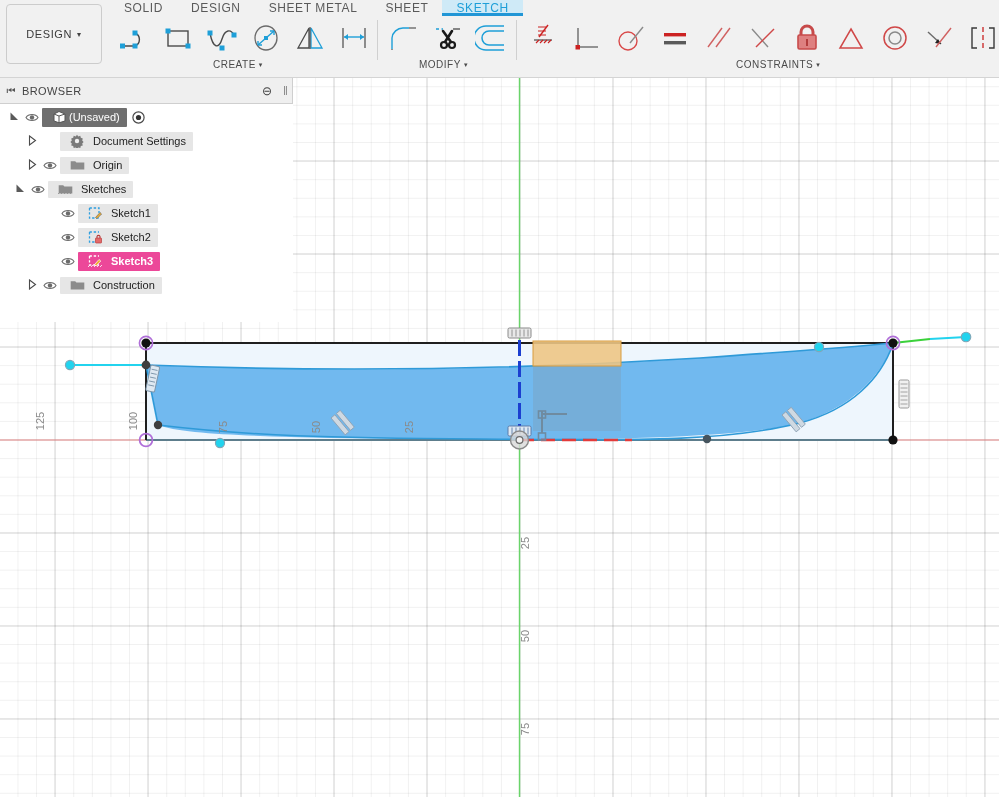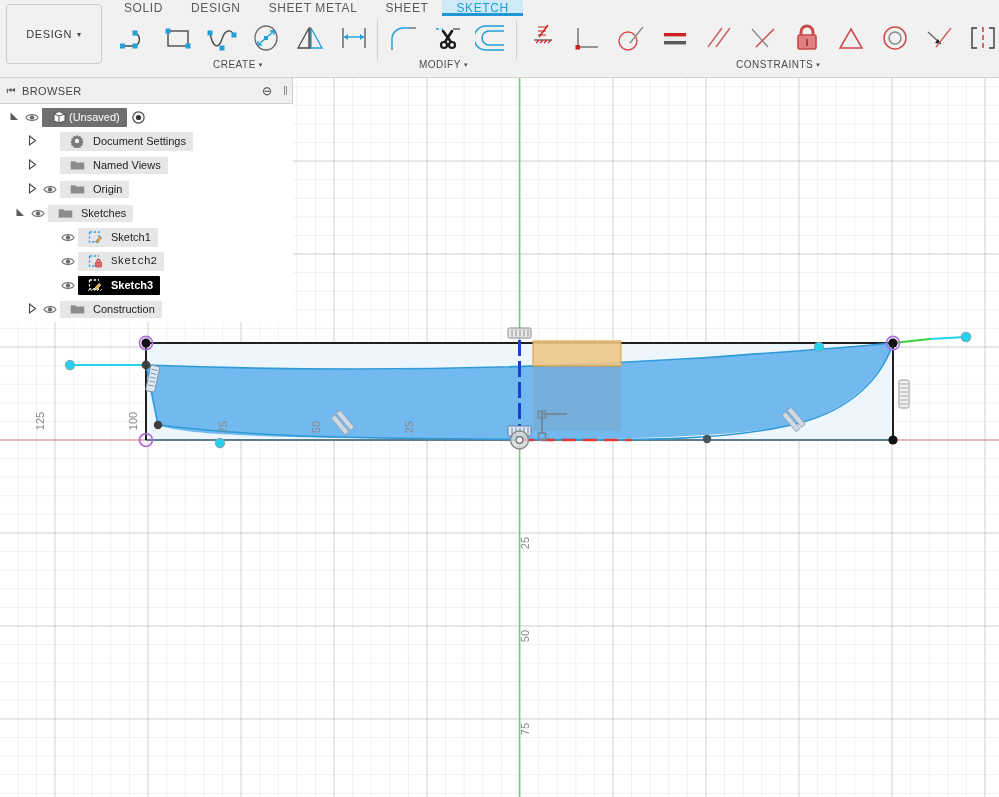--- a/index.html
+++ b/index.html
@@ -75,21 +75,21 @@
   .node { display: flex; align-items: center; height: 24px; white-space: nowrap; }
   .arrow { width: 16px; text-align: center; font-size: 9px; color: #3a3a3a; }
   .arrow.open { color:#3a3a3a; }
   .eye { width: 20px; display:flex; align-items:center; justify-content:center; }
   .nicon { width: 20px; display:flex; align-items:center; justify-content:center; }
   .nlabel {
     background: #e6e6e6; padding: 2px 7px 3px 7px; border-radius: 1px;
     color: #222;
   }
   .nlabel.sel { background: #6f6f6f; color: #fff; }
-  .nlabel.sel-blue { background: #000000; color: #fff; font-weight: bold; }
+  .nlabel.sel-blue { background: #ec4899; color: #fff; font-weight: bold; }
 
   
   #canvas {
     position: absolute; left: 0; top: 78px; width: 999px; height: 719px;
     background: #ffffff; overflow: hidden;
   }
   #grid {
     position: absolute; left: 0; top: 0; width: 999px; height: 719px;
     background-image:
       linear-gradient(to right, rgba(0,0,0,.055) 1px, transparent 1px),
@@ -474,142 +474,128 @@
               <circle cx="7" cy="7" r="2.2" fill="#efefef"></circle>
             </svg>
           </span>
           <span>Document Settings</span>
         </span>
       </div>
       <div class="node" style="padding-left: 24px;">
         <span class="arrow"><svg width="11" height="11" viewBox="0 0 11 11">
             <path d="M2.5 1 L8.5 5.5 L2.5 10 Z" fill="none" stroke="#4a4a4a" stroke-width="1.1"></path>
           </svg></span>
-        <span class="eye"></span>
+        <span class="eye">
+          <svg width="14" height="11" viewBox="0 0 14 11">
+            <path d="M1 5.5 C3.5 1.5 10.5 1.5 13 5.5 C10.5 9.5 3.5 9.5 1 5.5 Z" fill="none" stroke="#6b6b6b" stroke-width="1.1"></path>
+            <circle cx="7" cy="5.5" r="2.2" fill="#6b6b6b"></circle>
+          </svg>
+        </span>
         <span class="nlabel" style="display: flex; align-items: center; gap: 6px;">
           <span class="nicon">
             <svg width="15" height="12" viewBox="0 0 15 12">
               <path d="M0.7 2.2 L5.2 2.2 L6.4 3.6 L14.3 3.6 L14.3 10.4 L0.7 10.4 Z" fill="#8c8c8c"></path>
             </svg>
           </span>
-          <span>Named Views</span>
+          <span>Origin</span>
+        </span>
+      </div>
+      <div class="node" style="padding-left: 12px;">
+        <span class="arrow open"><svg width="11" height="11" viewBox="0 0 11 11">
+            <path d="M1.5 1.5 L1.5 9 L9 9 Z" fill="#5a5a5a"></path>
+          </svg></span>
+        <span class="eye">
+          <svg width="14" height="11" viewBox="0 0 14 11">
+            <path d="M1 5.5 C3.5 1.5 10.5 1.5 13 5.5 C10.5 9.5 3.5 9.5 1 5.5 Z" fill="none" stroke="#6b6b6b" stroke-width="1.1"></path>
+            <circle cx="7" cy="5.5" r="2.2" fill="#6b6b6b"></circle>
+          </svg>
+        </span>
+        <span class="nlabel" style="display: flex; align-items: center; gap: 6px;">
+          <span class="nicon">
+            <svg width="15" height="12" viewBox="0 0 15 12">
+              <path d="M0.7 2.2 L5.2 2.2 L6.4 3.6 L14.3 3.6 L14.3 10.4 L0.7 10.4 Z" fill="#8c8c8c"></path>
+              <path d="M0 11 L2 9 M3 11 L5 9 M6 11 L8 9 M9 11 L11 9 M12 11 L14 9" stroke="#8c8c8c" stroke-width="0.8"></path>
+            </svg>
+          </span>
+          <span>Sketches</span>
+        </span>
+      </div>
+      <div class="node" style="padding-left: 42px;">
+        <span class="arrow"></span>
+        <span class="eye">
+          <svg width="14" height="11" viewBox="0 0 14 11">
+            <path d="M1 5.5 C3.5 1.5 10.5 1.5 13 5.5 C10.5 9.5 3.5 9.5 1 5.5 Z" fill="none" stroke="#6b6b6b" stroke-width="1.1"></path>
+            <circle cx="7" cy="5.5" r="2.2" fill="#6b6b6b"></circle>
+          </svg>
+        </span>
+        <span class="nlabel" style="display: flex; align-items: center; gap: 6px;">
+          <span class="nicon">
+            <svg width="15" height="14" viewBox="0 0 15 14">
+              <path d="M1.5 2 L1.5 12 L11 12" fill="none" stroke="#2e9fe0" stroke-width="1.3" stroke-dasharray="2.4,1.8"></path>
+              <path d="M1.5 2 L11 2 L11 7" fill="none" stroke="#2e9fe0" stroke-width="1.3" stroke-dasharray="2.4,1.8"></path>
+              <path d="M7.5 11.5 L12 6.5 L13.6 8 L9 12.6 Z" fill="#f0ad2a" stroke="#6a6a6a" stroke-width="0.7"></path>
+            </svg>
+          </span>
+          <span>Sketch1</span>
+        </span>
+      </div>
+      <div class="node" style="padding-left: 42px;">
+        <span class="arrow"></span>
+        <span class="eye">
+          <svg width="14" height="11" viewBox="0 0 14 11">
+            <path d="M1 5.5 C3.5 1.5 10.5 1.5 13 5.5 C10.5 9.5 3.5 9.5 1 5.5 Z" fill="none" stroke="#6b6b6b" stroke-width="1.1"></path>
+            <circle cx="7" cy="5.5" r="2.2" fill="#6b6b6b"></circle>
+          </svg>
+        </span>
+        <span class="nlabel" style="display: flex; align-items: center; gap: 6px;">
+          <span class="nicon">
+            <svg width="15" height="14" viewBox="0 0 15 14">
+              <path d="M1.5 2 L1.5 12 L11 12" fill="none" stroke="#2e9fe0" stroke-width="1.3" stroke-dasharray="2.4,1.8"></path>
+              <path d="M1.5 2 L11 2" fill="none" stroke="#2e9fe0" stroke-width="1.3" stroke-dasharray="2.4,1.8"></path>
+              <rect x="7.5" y="8" width="6" height="5" rx="0.6" fill="#e46a6a" stroke="#b83c3c" stroke-width="0.7"></rect>
+              <path d="M9 8 L9 6.4 A1.6 1.6 0 0 1 12 6.4 L12 8" fill="none" stroke="#b83c3c" stroke-width="1.1"></path>
+            </svg>
+          </span>
+          <span>Sketch2</span>
+        </span>
+      </div>
+      <div class="node" style="padding-left: 42px;">
+        <span class="arrow"></span>
+        <span class="eye">
+          <svg width="14" height="11" viewBox="0 0 14 11">
+            <path d="M1 5.5 C3.5 1.5 10.5 1.5 13 5.5 C10.5 9.5 3.5 9.5 1 5.5 Z" fill="none" stroke="#6b6b6b" stroke-width="1.1"></path>
+            <circle cx="7" cy="5.5" r="2.2" fill="#6b6b6b"></circle>
+          </svg>
+        </span>
+        <span class="nlabel sel-blue" style="display: flex; align-items: center; gap: 6px;">
+          <span class="nicon">
+            <svg width="15" height="14" viewBox="0 0 15 14">
+              <path d="M1.5 2 L1.5 11 L11 11" fill="none" stroke="#ffffff" stroke-width="1.3" stroke-dasharray="2.4,1.8"></path>
+              <path d="M1.5 2 L11 2" fill="none" stroke="#ffffff" stroke-width="1.3" stroke-dasharray="2.4,1.8"></path>
+              <path d="M6.5 10.5 L11 5.5 L12.8 7 L8.2 11.8 Z" fill="#f0ad2a" stroke="#ffffff" stroke-width="0.7"></path>
+              <path d="M0 13 L2 11 M3 13 L5 11 M6 13 L8 11 M9 13 L11 11 M12 13 L14 11" stroke="#ffffff" stroke-width="0.8"></path>
+            </svg>
+          </span>
+          <span>Sketch3</span>
         </span>
       </div>
       <div class="node" style="padding-left: 24px;">
         <span class="arrow"><svg width="11" height="11" viewBox="0 0 11 11">
             <path d="M2.5 1 L8.5 5.5 L2.5 10 Z" fill="none" stroke="#4a4a4a" stroke-width="1.1"></path>
           </svg></span>
         <span class="eye">
           <svg width="14" height="11" viewBox="0 0 14 11">
             <path d="M1 5.5 C3.5 1.5 10.5 1.5 13 5.5 C10.5 9.5 3.5 9.5 1 5.5 Z" fill="none" stroke="#6b6b6b" stroke-width="1.1"></path>
             <circle cx="7" cy="5.5" r="2.2" fill="#6b6b6b"></circle>
           </svg>
         </span>
         <span class="nlabel" style="display: flex; align-items: center; gap: 6px;">
           <span class="nicon">
             <svg width="15" height="12" viewBox="0 0 15 12">
               <path d="M0.7 2.2 L5.2 2.2 L6.4 3.6 L14.3 3.6 L14.3 10.4 L0.7 10.4 Z" fill="#8c8c8c"></path>
             </svg>
           </span>
-          <span>Origin</span>
-        </span>
-      </div>
-      <div class="node" style="padding-left: 12px;">
-        <span class="arrow open"><svg width="11" height="11" viewBox="0 0 11 11">
-            <path d="M1.5 1.5 L1.5 9 L9 9 Z" fill="#5a5a5a"></path>
-          </svg></span>
-        <span class="eye">
-          <svg width="14" height="11" viewBox="0 0 14 11">
-            <path d="M1 5.5 C3.5 1.5 10.5 1.5 13 5.5 C10.5 9.5 3.5 9.5 1 5.5 Z" fill="none" stroke="#6b6b6b" stroke-width="1.1"></path>
-            <circle cx="7" cy="5.5" r="2.2" fill="#6b6b6b"></circle>
-          </svg>
-        </span>
-        <span class="nlabel" style="display: flex; align-items: center; gap: 6px;">
-          <span class="nicon">
-            <svg width="15" height="12" viewBox="0 0 15 12">
-              <path d="M0.7 2.2 L5.2 2.2 L6.4 3.6 L14.3 3.6 L14.3 10.4 L0.7 10.4 Z" fill="#8c8c8c"></path>
-              <path d="M0 11 L2 9 M3 11 L5 9 M6 11 L8 9 M9 11 L11 9 M12 11 L14 9" stroke="#8c8c8c" stroke-width="0.8"></path>
-            </svg>
-          </span>
-          <span>Sketches</span>
-        </span>
-      </div>
-      <div class="node" style="padding-left: 42px;">
-        <span class="arrow"></span>
-        <span class="eye">
-          <svg width="14" height="11" viewBox="0 0 14 11">
-            <path d="M1 5.5 C3.5 1.5 10.5 1.5 13 5.5 C10.5 9.5 3.5 9.5 1 5.5 Z" fill="none" stroke="#6b6b6b" stroke-width="1.1"></path>
-            <circle cx="7" cy="5.5" r="2.2" fill="#6b6b6b"></circle>
-          </svg>
-        </span>
-        <span class="nlabel" style="display: flex; align-items: center; gap: 6px;">
-          <span class="nicon">
-            <svg width="15" height="14" viewBox="0 0 15 14">
-              <path d="M1.5 2 L1.5 12 L11 12" fill="none" stroke="#2e9fe0" stroke-width="1.3" stroke-dasharray="2.4,1.8"></path>
-              <path d="M1.5 2 L11 2 L11 7" fill="none" stroke="#2e9fe0" stroke-width="1.3" stroke-dasharray="2.4,1.8"></path>
-              <path d="M7.5 11.5 L12 6.5 L13.6 8 L9 12.6 Z" fill="#f0ad2a" stroke="#6a6a6a" stroke-width="0.7"></path>
-            </svg>
-          </span>
-          <span>Sketch1</span>
-        </span>
-      </div>
-      <div class="node" style="padding-left: 42px; font-family: Liberation Mono, monospace;">
-        <span class="arrow"></span>
-        <span class="eye">
-          <svg width="14" height="11" viewBox="0 0 14 11">
-            <path d="M1 5.5 C3.5 1.5 10.5 1.5 13 5.5 C10.5 9.5 3.5 9.5 1 5.5 Z" fill="none" stroke="#6b6b6b" stroke-width="1.1"></path>
-            <circle cx="7" cy="5.5" r="2.2" fill="#6b6b6b"></circle>
-          </svg>
-        </span>
-        <span class="nlabel" style="display: flex; align-items: center; gap: 6px;">
-          <span class="nicon">
-            <svg width="15" height="14" viewBox="0 0 15 14">
-              <path d="M1.5 2 L1.5 12 L11 12" fill="none" stroke="#2e9fe0" stroke-width="1.3" stroke-dasharray="2.4,1.8"></path>
-              <path d="M1.5 2 L11 2" fill="none" stroke="#2e9fe0" stroke-width="1.3" stroke-dasharray="2.4,1.8"></path>
-              <rect x="7.5" y="8" width="6" height="5" rx="0.6" fill="#e46a6a" stroke="#b83c3c" stroke-width="0.7"></rect>
-              <path d="M9 8 L9 6.4 A1.6 1.6 0 0 1 12 6.4 L12 8" fill="none" stroke="#b83c3c" stroke-width="1.1"></path>
-            </svg>
-          </span>
-          <span>Sketch2</span>
-        </span>
-      </div>
-      <div class="node" style="padding-left: 42px;">
-        <span class="arrow"></span>
-        <span class="eye">
-          <svg width="14" height="11" viewBox="0 0 14 11">
-            <path d="M1 5.5 C3.5 1.5 10.5 1.5 13 5.5 C10.5 9.5 3.5 9.5 1 5.5 Z" fill="none" stroke="#6b6b6b" stroke-width="1.1"></path>
-            <circle cx="7" cy="5.5" r="2.2" fill="#6b6b6b"></circle>
-          </svg>
-        </span>
-        <span class="nlabel sel-blue" style="display: flex; align-items: center; gap: 6px;">
-          <span class="nicon">
-            <svg width="15" height="14" viewBox="0 0 15 14">
-              <path d="M1.5 2 L1.5 11 L11 11" fill="none" stroke="#ffffff" stroke-width="1.3" stroke-dasharray="2.4,1.8"></path>
-              <path d="M1.5 2 L11 2" fill="none" stroke="#ffffff" stroke-width="1.3" stroke-dasharray="2.4,1.8"></path>
-              <path d="M6.5 10.5 L11 5.5 L12.8 7 L8.2 11.8 Z" fill="#f0ad2a" stroke="#ffffff" stroke-width="0.7"></path>
-              <path d="M0 13 L2 11 M3 13 L5 11 M6 13 L8 11 M9 13 L11 11 M12 13 L14 11" stroke="#ffffff" stroke-width="0.8"></path>
-            </svg>
-          </span>
-          <span>Sketch3</span>
-        </span>
-      </div>
-      <div class="node" style="padding-left: 24px;">
-        <span class="arrow"><svg width="11" height="11" viewBox="0 0 11 11">
-            <path d="M2.5 1 L8.5 5.5 L2.5 10 Z" fill="none" stroke="#4a4a4a" stroke-width="1.1"></path>
-          </svg></span>
-        <span class="eye">
-          <svg width="14" height="11" viewBox="0 0 14 11">
-            <path d="M1 5.5 C3.5 1.5 10.5 1.5 13 5.5 C10.5 9.5 3.5 9.5 1 5.5 Z" fill="none" stroke="#6b6b6b" stroke-width="1.1"></path>
-            <circle cx="7" cy="5.5" r="2.2" fill="#6b6b6b"></circle>
-          </svg>
-        </span>
-        <span class="nlabel" style="display: flex; align-items: center; gap: 6px;">
-          <span class="nicon">
-            <svg width="15" height="12" viewBox="0 0 15 12">
-              <path d="M0.7 2.2 L5.2 2.2 L6.4 3.6 L14.3 3.6 L14.3 10.4 L0.7 10.4 Z" fill="#8c8c8c"></path>
-            </svg>
-          </span>
           <span>Construction</span>
         </span>
       </div>
     </div>
 
 </div>
 
 </body></html>

